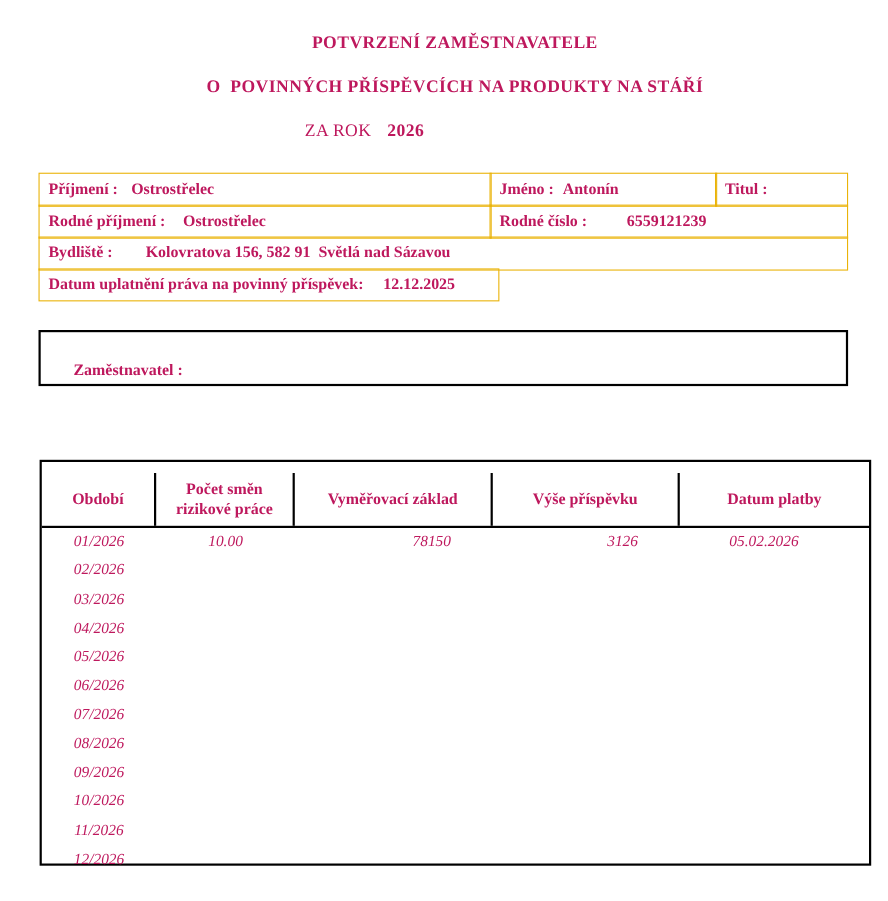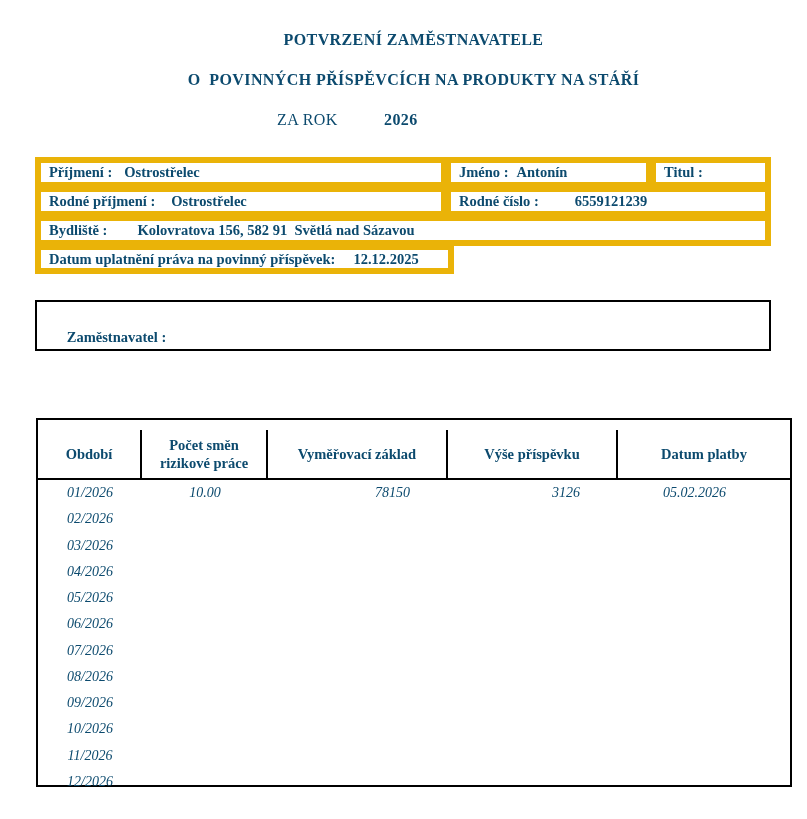--- a/index.html
+++ b/index.html
@@ -1,26 +1,26 @@
 <!DOCTYPE html>
 <html><head>
 <meta charset="utf-8">
 <style>
   html,body{margin:0;padding:0;background:#fff;}
   .page{
     position:relative;width:807px;height:819px;background:#ffffff;
-    font-family:"Liberation Serif","DejaVu Serif",serif;color:#0c4a6e;overflow:hidden;
+    font-family:"Liberation Serif","DejaVu Serif",serif;color:#be185d;overflow:hidden;
   }
   .title{
     position:absolute;left:10px;width:807px;text-align:center;
     font-weight:bold;font-size:16px;letter-spacing:0.4px;white-space:pre;
   }
   .abs{position:absolute;white-space:pre;}
   .box{
-    position:absolute;border:6px solid #eab308;box-sizing:border-box;
+    position:absolute;border:1px solid #eab308;box-sizing:border-box;
     display:flex;align-items:center;font-weight:bold;font-size:14.5px;
     padding-left:8px;white-space:pre;overflow:hidden;
   }
   .val{white-space:pre;}
   .emp-box{
     position:absolute;border:2px solid #000;box-sizing:border-box;
     font-weight:bold;font-size:14.5px;padding:4px 0 0 8px;overflow:hidden;
   }
   .emp-line{line-height:21px;white-space:pre;}
   .main-table{
@@ -47,21 +47,21 @@
   .d-cell.c5{text-align:right;padding-right:64px;}
 </style>
 </head>
 <body>
 
 <div class="page">
 
   <div class="title" style="top:31px;">POTVRZENÍ ZAMĚSTNAVATELE</div>
   <div class="title" style="top:71px;">O  POVINNÝCH PŘÍSPĚVCÍCH NA PRODUKTY NA STÁŘÍ</div>
   <div class="abs" style="left:277px;top:111px;font-weight:normal;font-size:16px;letter-spacing:0.4px;">ZA ROK</div>
-  <div class="abs" style="left:384px;top:111px;font-weight:bold;font-size:16px;letter-spacing:0.4px;">2026</div>
+  <div class="abs" style="left:352px;top:111px;font-weight:bold;font-size:16px;letter-spacing:0.4px;">2026</div>
 
   <div class="box" style="left:35px;top:157px;width:412px;height:31px;">
     <span>Příjmení :</span>
     <span class="val" style="margin-left:12px;">Ostrostřelec</span>
   </div>
   <div class="box" style="left:445px;top:157px;width:207px;height:31px;">
     <span>Jméno :</span>
     <span class="val" style="margin-left:8px;">Antonín</span>
   </div>
   <div class="box" style="left:650px;top:157px;width:121px;height:31px;">

